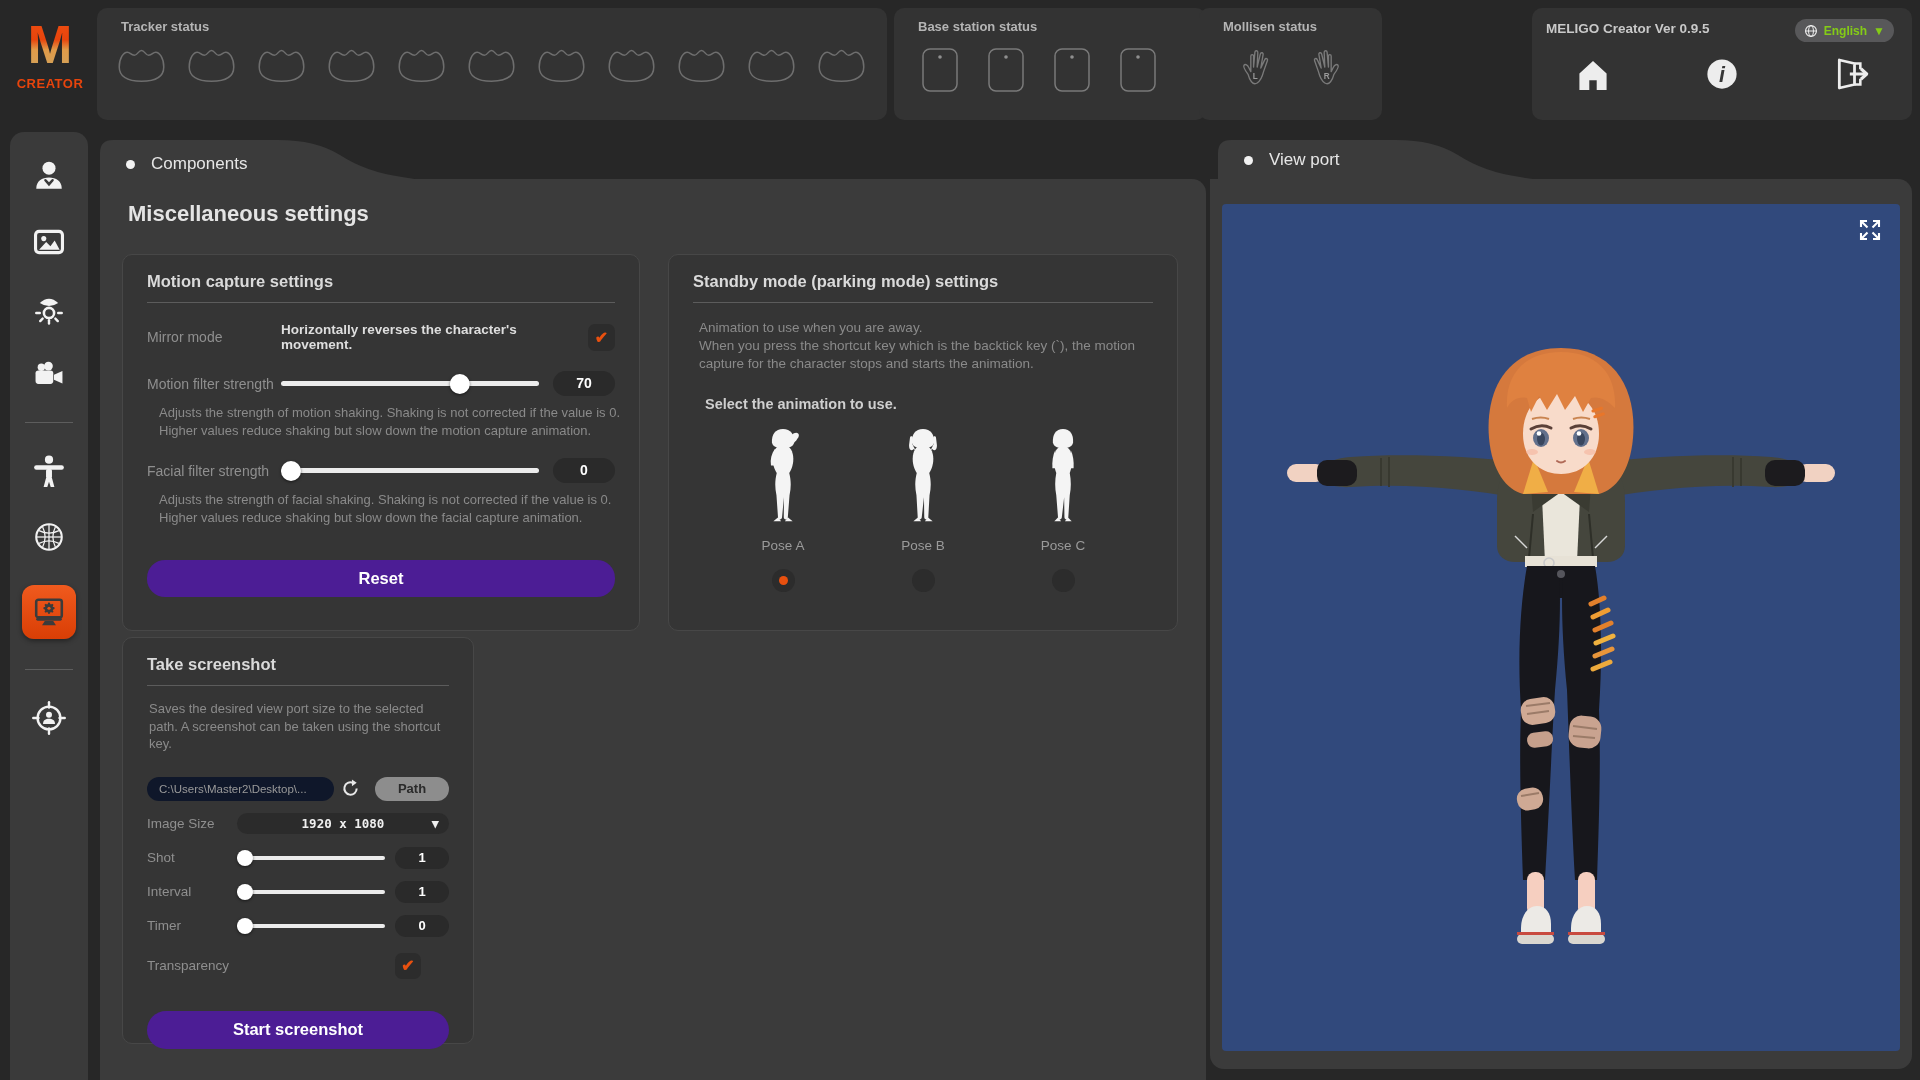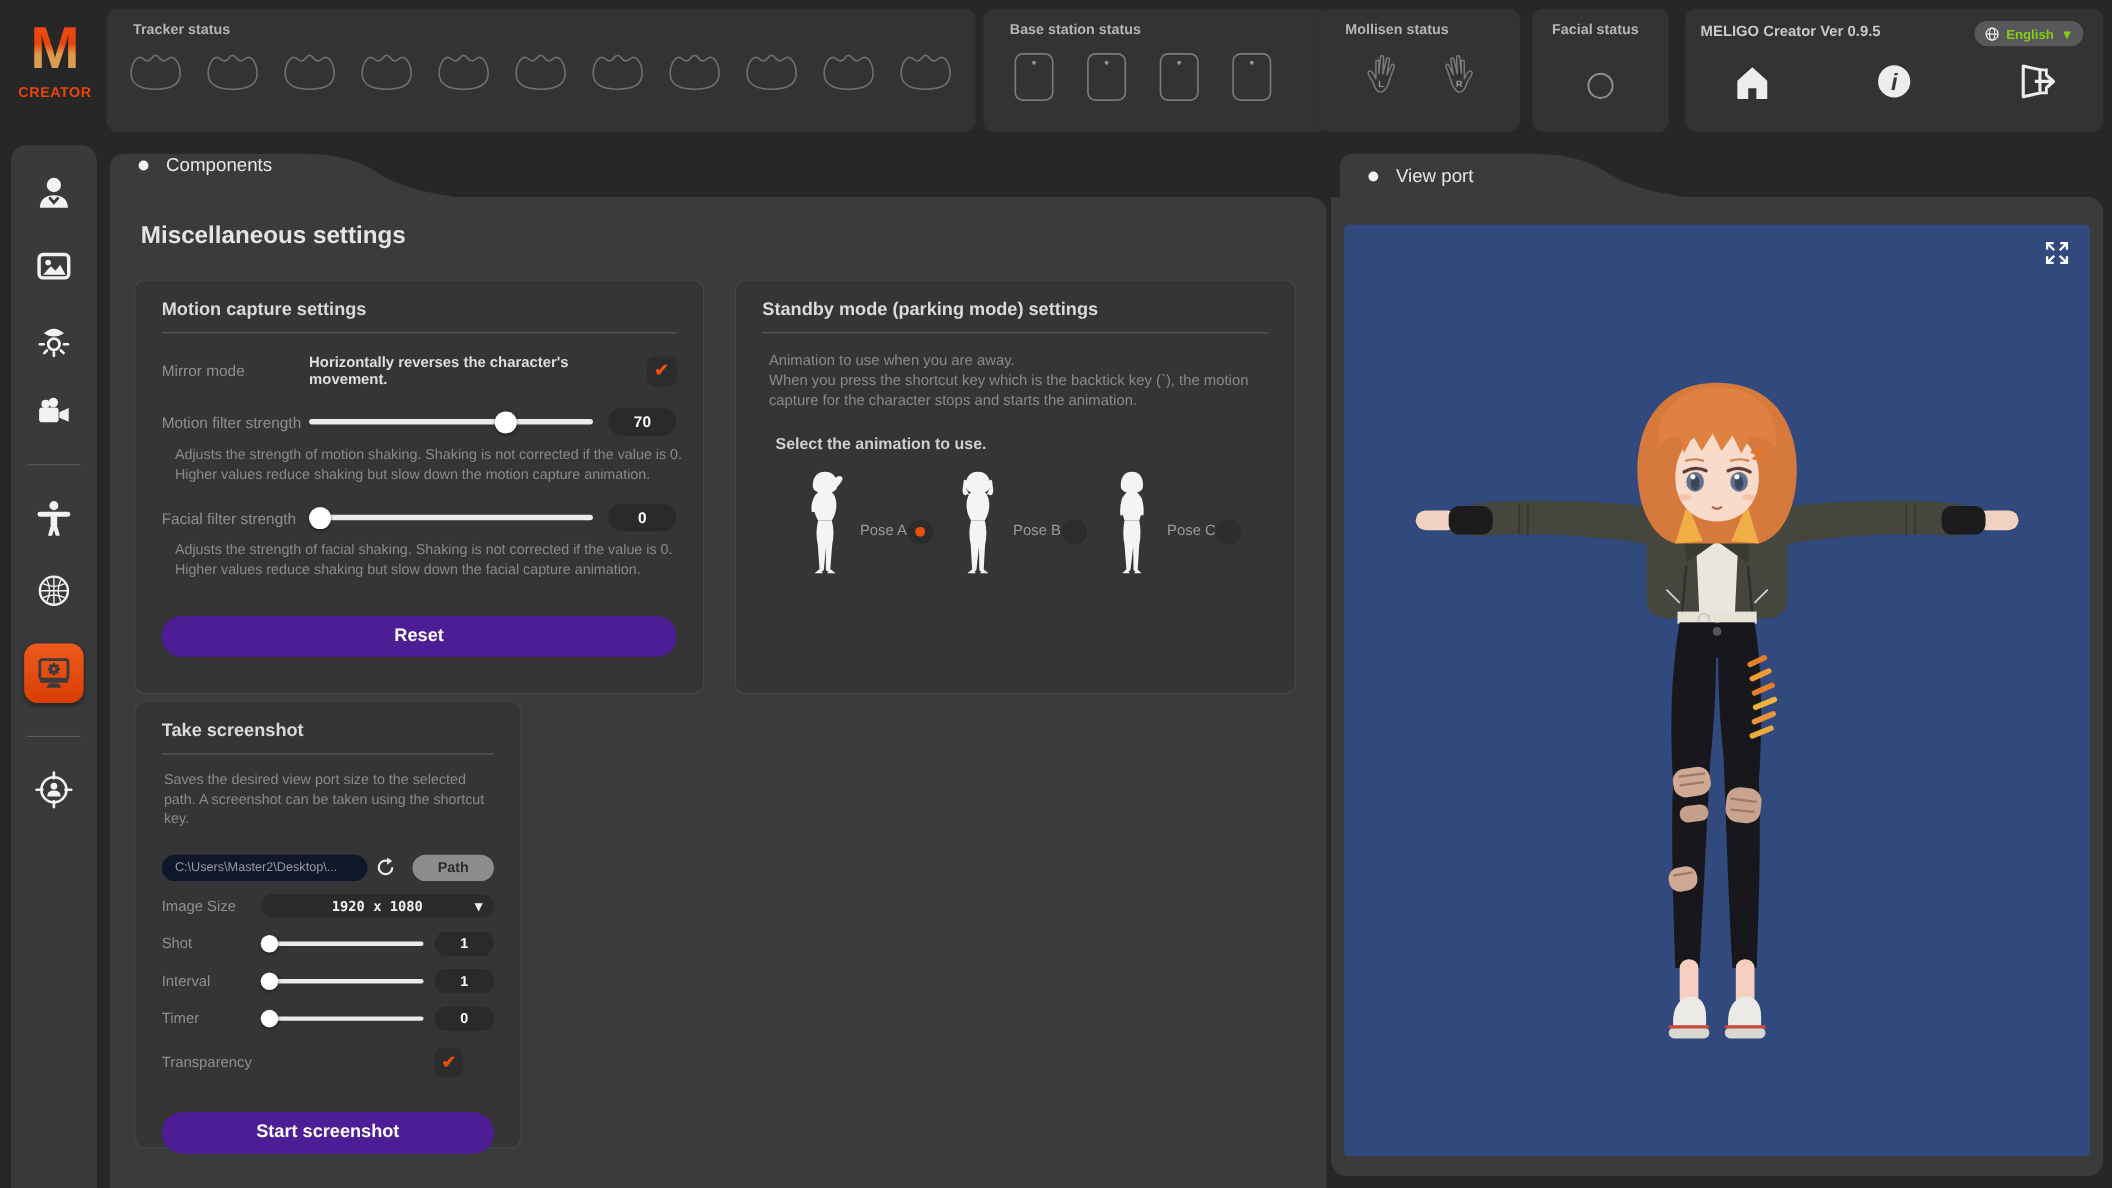--- a/index.html
+++ b/index.html
@@ -70,21 +70,21 @@
   .check.on::after{content:"✔";position:absolute;inset:0;display:flex;align-items:center;justify-content:center;
     color:#e8500f;font-size:16px;font-weight:700;}
   .radio{width:23px;height:23px;border-radius:50%;background:#2c2c2c;position:relative;cursor:pointer;}
   .radio.on::after{content:"";position:absolute;left:7px;top:7px;width:9px;height:9px;border-radius:50%;background:#e8500f;}
 
   .big-btn{height:37px;border-radius:18px;background:#4c1d95;color:#ffffff;font-weight:700;font-size:16.5px;
     display:flex;align-items:center;justify-content:center;cursor:pointer;border:none;}
 
   .select-label{margin:22px 0 0 12px;font-size:14.5px;font-weight:700;color:#cfcfcf;}
   .poses{display:flex;justify-content:space-around;margin-top:14px;padding:0 20px;}
-  .pose{display:flex;flex-direction:row;align-items:center;}
+  .pose{display:flex;flex-direction:column;align-items:center;}
   .pose-label{margin-top:12px;font-size:13.5px;color:#9a9a9a;}
   .pose .radio{margin-top:16px;}
 
   .path-row{display:flex;align-items:center;margin-top:24px;}
   .path-input{flex:1;height:24px;background:#0f172a;border-radius:12px;color:#9a9a9a;font-size:11.5px;
     line-height:24px;padding:0 12px;white-space:nowrap;overflow:hidden;}
   .path-btn{width:74px;height:24px;margin-left:8px;flex:none;background:#8d8d8d;border-radius:12px;
     color:#2a2a2a;font-weight:700;font-size:13px;text-align:center;line-height:24px;cursor:pointer;}
   .srow{display:flex;align-items:center;margin-top:12px;height:22px;}
   .srow-label{width:90px;flex:none;font-size:13.5px;color:#8f8f8f;}
@@ -193,28 +193,20 @@
       </svg>
       <svg width="40" height="48" viewBox="0 0 44 50">
         <g transform="scale(-1,1) translate(-44,0)">
           <path d="M10,32 C7,28 4,24 5.5,22 C7,20 9.5,22 11,25 L13,29 L13,12 C13,9.8 16,9.8 16,12 L16,24 L17.5,7.5 C17.8,5.4 20.8,5.6 20.7,7.8 L20,24 L23.5,9.5 C24,7.4 27,8 26.5,10.2 L24,25 L28.5,15.5 C29.4,13.6 32,14.7 31.3,16.8 L27,29 C25.5,35 24,39 20,41.5 C15,44.5 11.5,38 10,32 Z" fill="none" stroke="#7a7a7a" stroke-width="1.5" stroke-linejoin="round"></path>
         </g>
         <text x="26" y="37" font-size="9" font-weight="bold" fill="#9a9a9a" text-anchor="middle">R</text>
       </svg>
     </div>
   </div>
 
-  <div class="tp" style="left:1393px;width:124px;">
-    <div class="tp-label" style="left:18px;">Facial status</div>
-    <div class="facial-center">
-      <svg width="28" height="28" viewBox="0 0 28 28">
-        <circle cx="14" cy="14" r="11" fill="none" stroke="#8f8f8f" stroke-width="1.8"></circle>
-      </svg>
-    </div>
-  </div>
 
   <div class="tp" style="left:1532px;width:380px;">
     <div class="meligo-title">MELIGO Creator Ver 0.9.5</div>
     <div class="lang-pill">
       <svg width="14" height="14" viewBox="0 0 16 16">
         <circle cx="8" cy="8" r="6.2" fill="none" stroke="#f0f0f0" stroke-width="1.3"></circle>
         <ellipse cx="8" cy="8" rx="2.8" ry="6.2" fill="none" stroke="#f0f0f0" stroke-width="1.1"></ellipse>
         <line x1="1.8" y1="8" x2="14.2" y2="8" stroke="#f0f0f0" stroke-width="1.1"></line>
       </svg>
       <span>English</span>
@@ -322,21 +314,21 @@
         </g>
         <circle cx="12" cy="9.8" r="2" fill="#f2f2f2"></circle>
         <path d="M8,16 C8,13.4 9.8,12.5 12,12.5 C14.2,12.5 16,13.4 16,16 Z" fill="#f2f2f2"></path>
       </svg>
     </div>
   </div>
 
   <svg class="tab" style="left:100px;top:140px;" viewBox="0 0 330 40" preserveAspectRatio="none">
     <path d="M0,40 L0,13 Q0,0 13,0 L178,0 Q216,0 240,15 Q266,32 302,37 Q316,40 330,40 Z" fill="#3b3b3b"></path>
   </svg>
-  <div class="tab-label" style="left:126px;top:140px;position:absolute;">
+  <div class="tab-label" style="left:126px;top:154px;position:absolute;">
     <span class="tab-dot"></span>
     <span class="tab-text">Components</span>
   </div>
 
   <div class="panel" style="left:100px;top:179px;width:1106px;height:1012px;">
     <div class="h1">Miscellaneous settings</div>
 
     <div class="card" style="left:22px;top:75px;width:518px;height:377px;">
       <div class="card-title">Motion capture settings</div>
       <div class="card-rule"></div>

